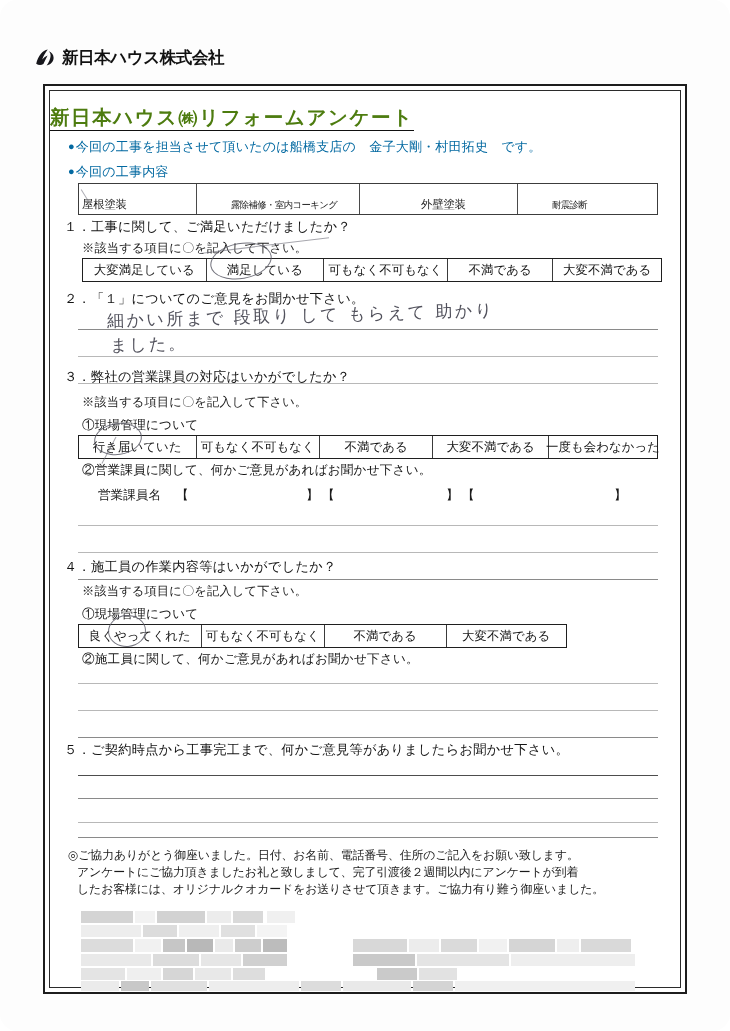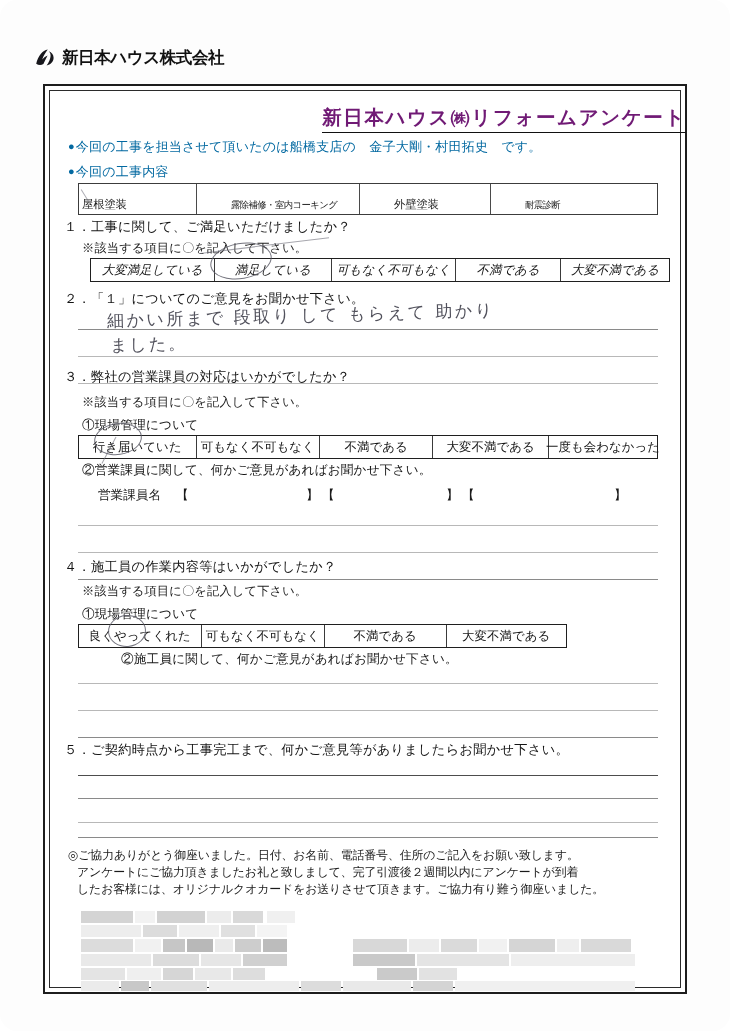--- a/index.html
+++ b/index.html
@@ -83,26 +83,25 @@
     position: absolute;
     left: 0; top: 0;
     width: 636px; height: 902px;
   }
 
   
   .form-title {
     position: absolute;
     left: 0; top: 13px;
     width: 636px;
-    text-align: right;
+    text-align: left;
     font-size: 19.5px;
     font-weight: 700;
     letter-spacing: 1.6px;
-    color: #701a75;
-    font-family: Liberation Mono, monospace;
+    color: #4d7c0f;
   }
   .form-title span {
     border-bottom: 1.6px solid #111;
     padding-bottom: 2px;
   }
 
   
   .bullet-line {
     position: absolute;
     font-size: 13px;
@@ -274,30 +273,30 @@
           <span>新日本ハウス㈱リフォームアンケート</span>
         </div>
 
         <div class="bullet-line" style="left:18px; top:47px;">今回の工事を担当させて頂いたのは船橋支店の　金子大剛・村田拓史　です。</div>
 
         <div class="bullet-line" style="left:18px; top:72px;">今回の工事内容</div>
 
         <div class="work-table" style="left:28px; top:92px; width:580px;gap:31px;">
           <div class="work-cell" style="width:118px;">屋根塗装</div>
           <div class="work-cell small" style="width:132px;">露除補修・室内コーキング</div>
-          <div class="work-cell" style="width:100px;">外壁塗装</div>
+          <div class="work-cell" style="width:100px;margin-left:27px;">外壁塗装</div>
           <div class="work-cell small" style="width:94px;">耐震診断</div>
         </div>
 
         <div class="pen-stroke" style="left:31px; top:98px; width:14px; height:1.4px; transform:rotate(58deg); opacity:.55;"></div>
 
         <div class="q-head" style="left:14px; top:127px;">１．工事に関して、ご満足いただけましたか？</div>
         <div class="note" style="left:32px; top:149px;">※該当する項目に〇を記入して下さい。</div>
 
-        <div class="opt-table" style="left:40px; top:167px; width:580px;font-style:italic;">
+        <div class="opt-table" style="left:32px; top:167px; width:580px;">
           <div class="opt-cell" style="width:124px;">大変満足している</div>
           <div class="opt-cell" style="width:118px;text-align:center;">満足している</div>
           <div class="opt-cell" style="width:124px;">可もなく不可もなく</div>
           <div class="opt-cell" style="width:106px;">不満である</div>
           <div class="opt-cell" style="width:108px;">大変不満である</div>
         </div>
 
         <div class="circle-mark" style="left:160px; top:152px; width:60px; height:34px; transform:rotate(-10deg);"></div>
         <div class="pen-stroke" style="left:150px; top:162px; width:130px; height:1.2px; transform:rotate(-7deg);"></div>
 
@@ -347,21 +346,21 @@
 
         <div class="opt-table" style="left:28px; top:533px; width:489px;">
           <div class="opt-cell" style="width:123px;">良くやってくれた</div>
           <div class="opt-cell" style="width:124px;">可もなく不可もなく</div>
           <div class="opt-cell" style="width:122px;">不満である</div>
           <div class="opt-cell" style="width:120px;">大変不満である</div>
         </div>
 
         <div class="circle-mark" style="left:58px; top:524px; width:36px; height:30px; transform:rotate(-4deg);"></div>
 
-        <div class="sub-label" style="left:32px; top:560px;margin-left:39px;">②施工員に関して、何かご意見があればお聞かせ下さい。</div>
+        <div class="sub-label" style="left:32px; top:560px;">②施工員に関して、何かご意見があればお聞かせ下さい。</div>
 
         <div class="rule faint" style="left:28px; top:592px; width:580px;"></div>
         <div class="rule faint" style="left:28px; top:619px; width:580px;"></div>
         <div class="rule" style="left:28px; top:646px; width:580px;"></div>
 
         <div class="q-head" style="left:14px; top:650px;">５．ご契約時点から工事完工まで、何かご意見等がありましたらお聞かせ下さい。</div>
 
         <div class="rule dark" style="left:28px; top:684px; width:580px;"></div>
         <div class="rule" style="left:28px; top:707px; width:580px;"></div>
         <div class="rule faint" style="left:28px; top:731px; width:580px;"></div>

